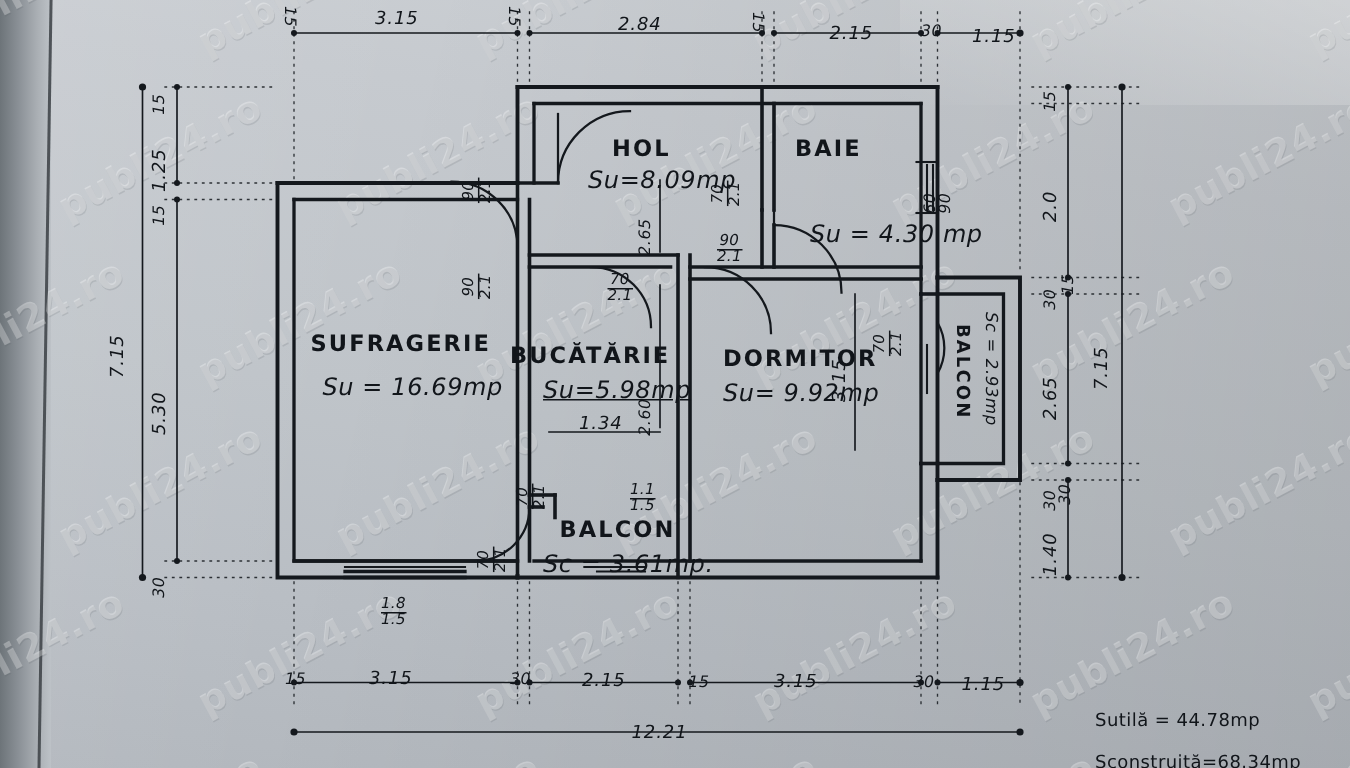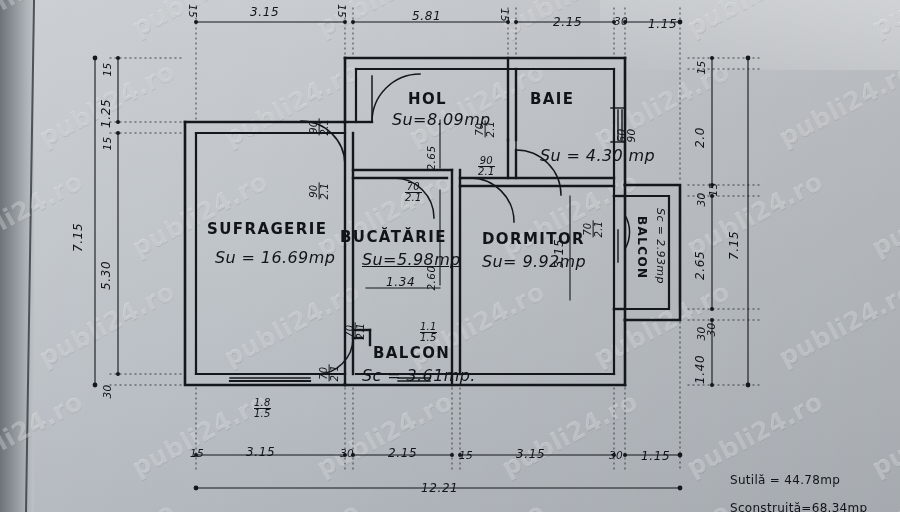--- a/index.html
+++ b/index.html
@@ -325,21 +325,21 @@
 
 <div class="hand rm-name" style="left:373px;top:346px;">BALCON</div>
 <div class="hand rm-area" style="left:362px;top:368px;">Sc = 3.61mp.</div>
 
 <div class="hand rm-name rotn90" style="left:648px;top:216px;font-size:12px;">BALCON</div>
 <div class="hand rm-area rotn90" style="left:666px;top:208px;font-size:11px;">Sc = 2.93mp</div>
 
 <div class="hand dim-s rotn90" style="left:198px;top:4px;">15</div>
 <div class="hand dim" style="left:250px;top:6px;">3.15</div>
 <div class="hand dim-s rotn90" style="left:347px;top:4px;">15</div>
-<div class="hand dim" style="left:412px;top:10px;">5.81</div>
+<div class="hand dim" style="left:412px;top:10px;">2.84</div>
 <div class="hand dim-s rotn90" style="left:510px;top:8px;">15</div>
 <div class="hand dim" style="left:553px;top:16px;">2.15</div>
 <div class="hand dim-s" style="left:614px;top:16px;">30</div>
 <div class="hand dim" style="left:648px;top:18px;">1.15</div>
 
 <div class="hand dim-s" style="left:190px;top:448px;">15</div>
 <div class="hand dim" style="left:246px;top:446px;">3.15</div>
 <div class="hand dim-s" style="left:340px;top:448px;">30</div>
 <div class="hand dim" style="left:388px;top:447px;">2.15</div>
 <div class="hand dim-s" style="left:459px;top:450px;">15</div>

